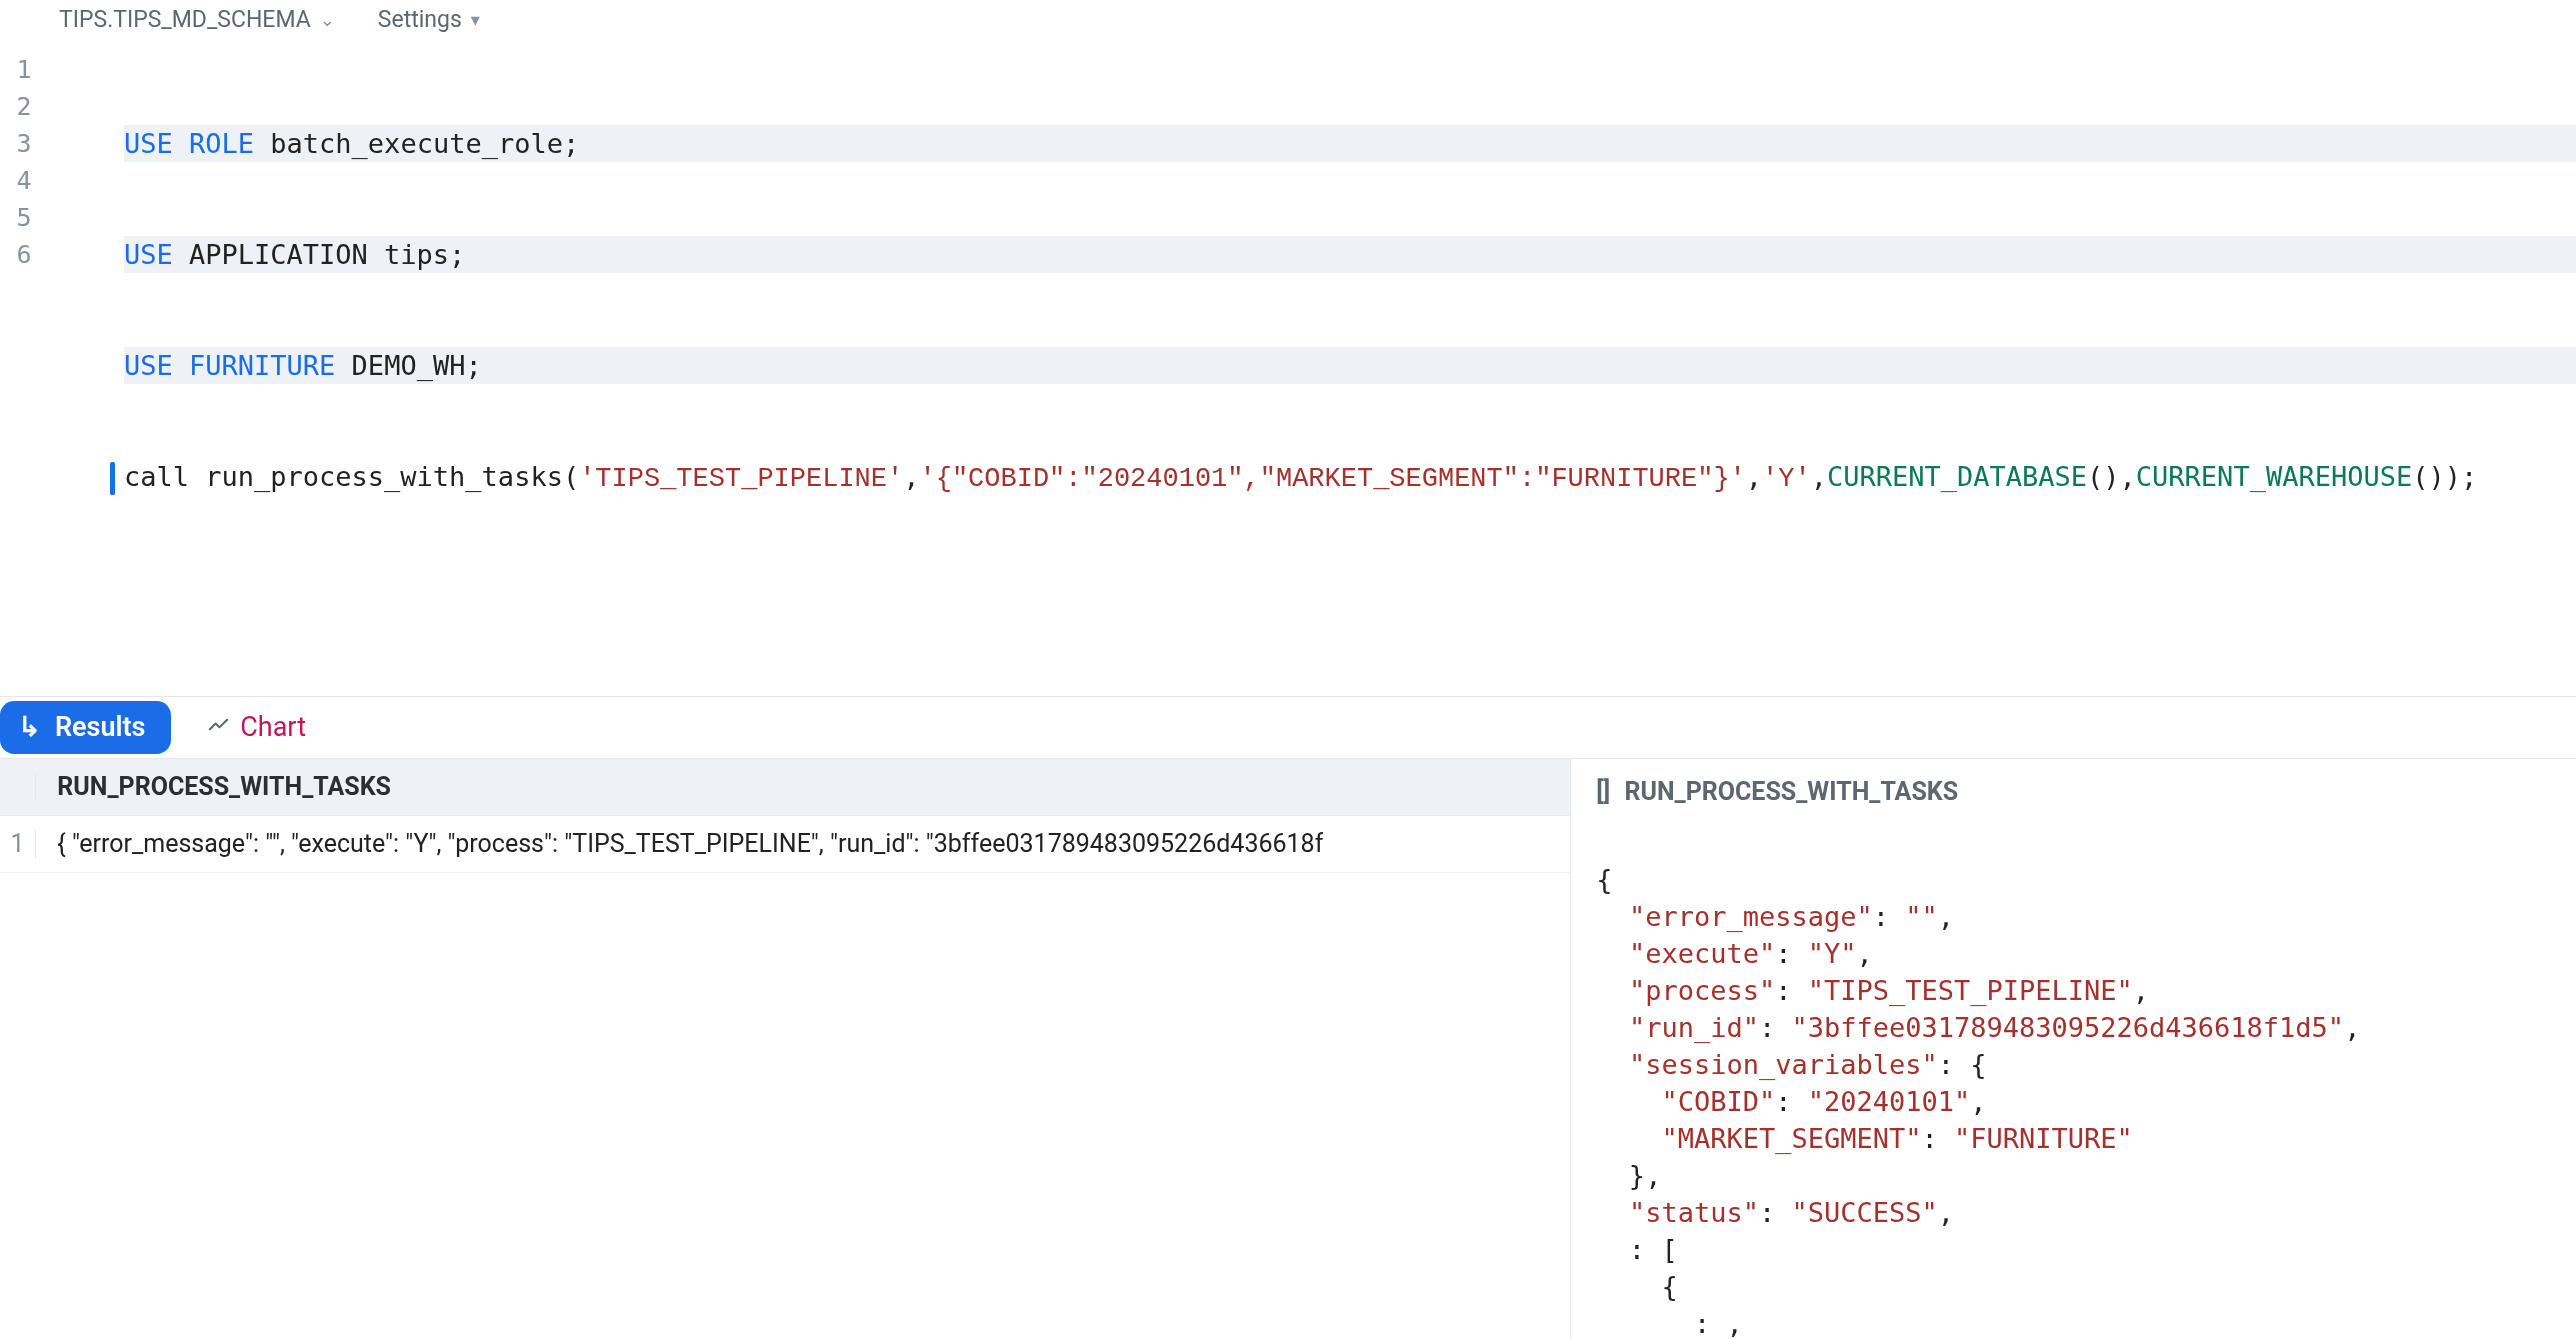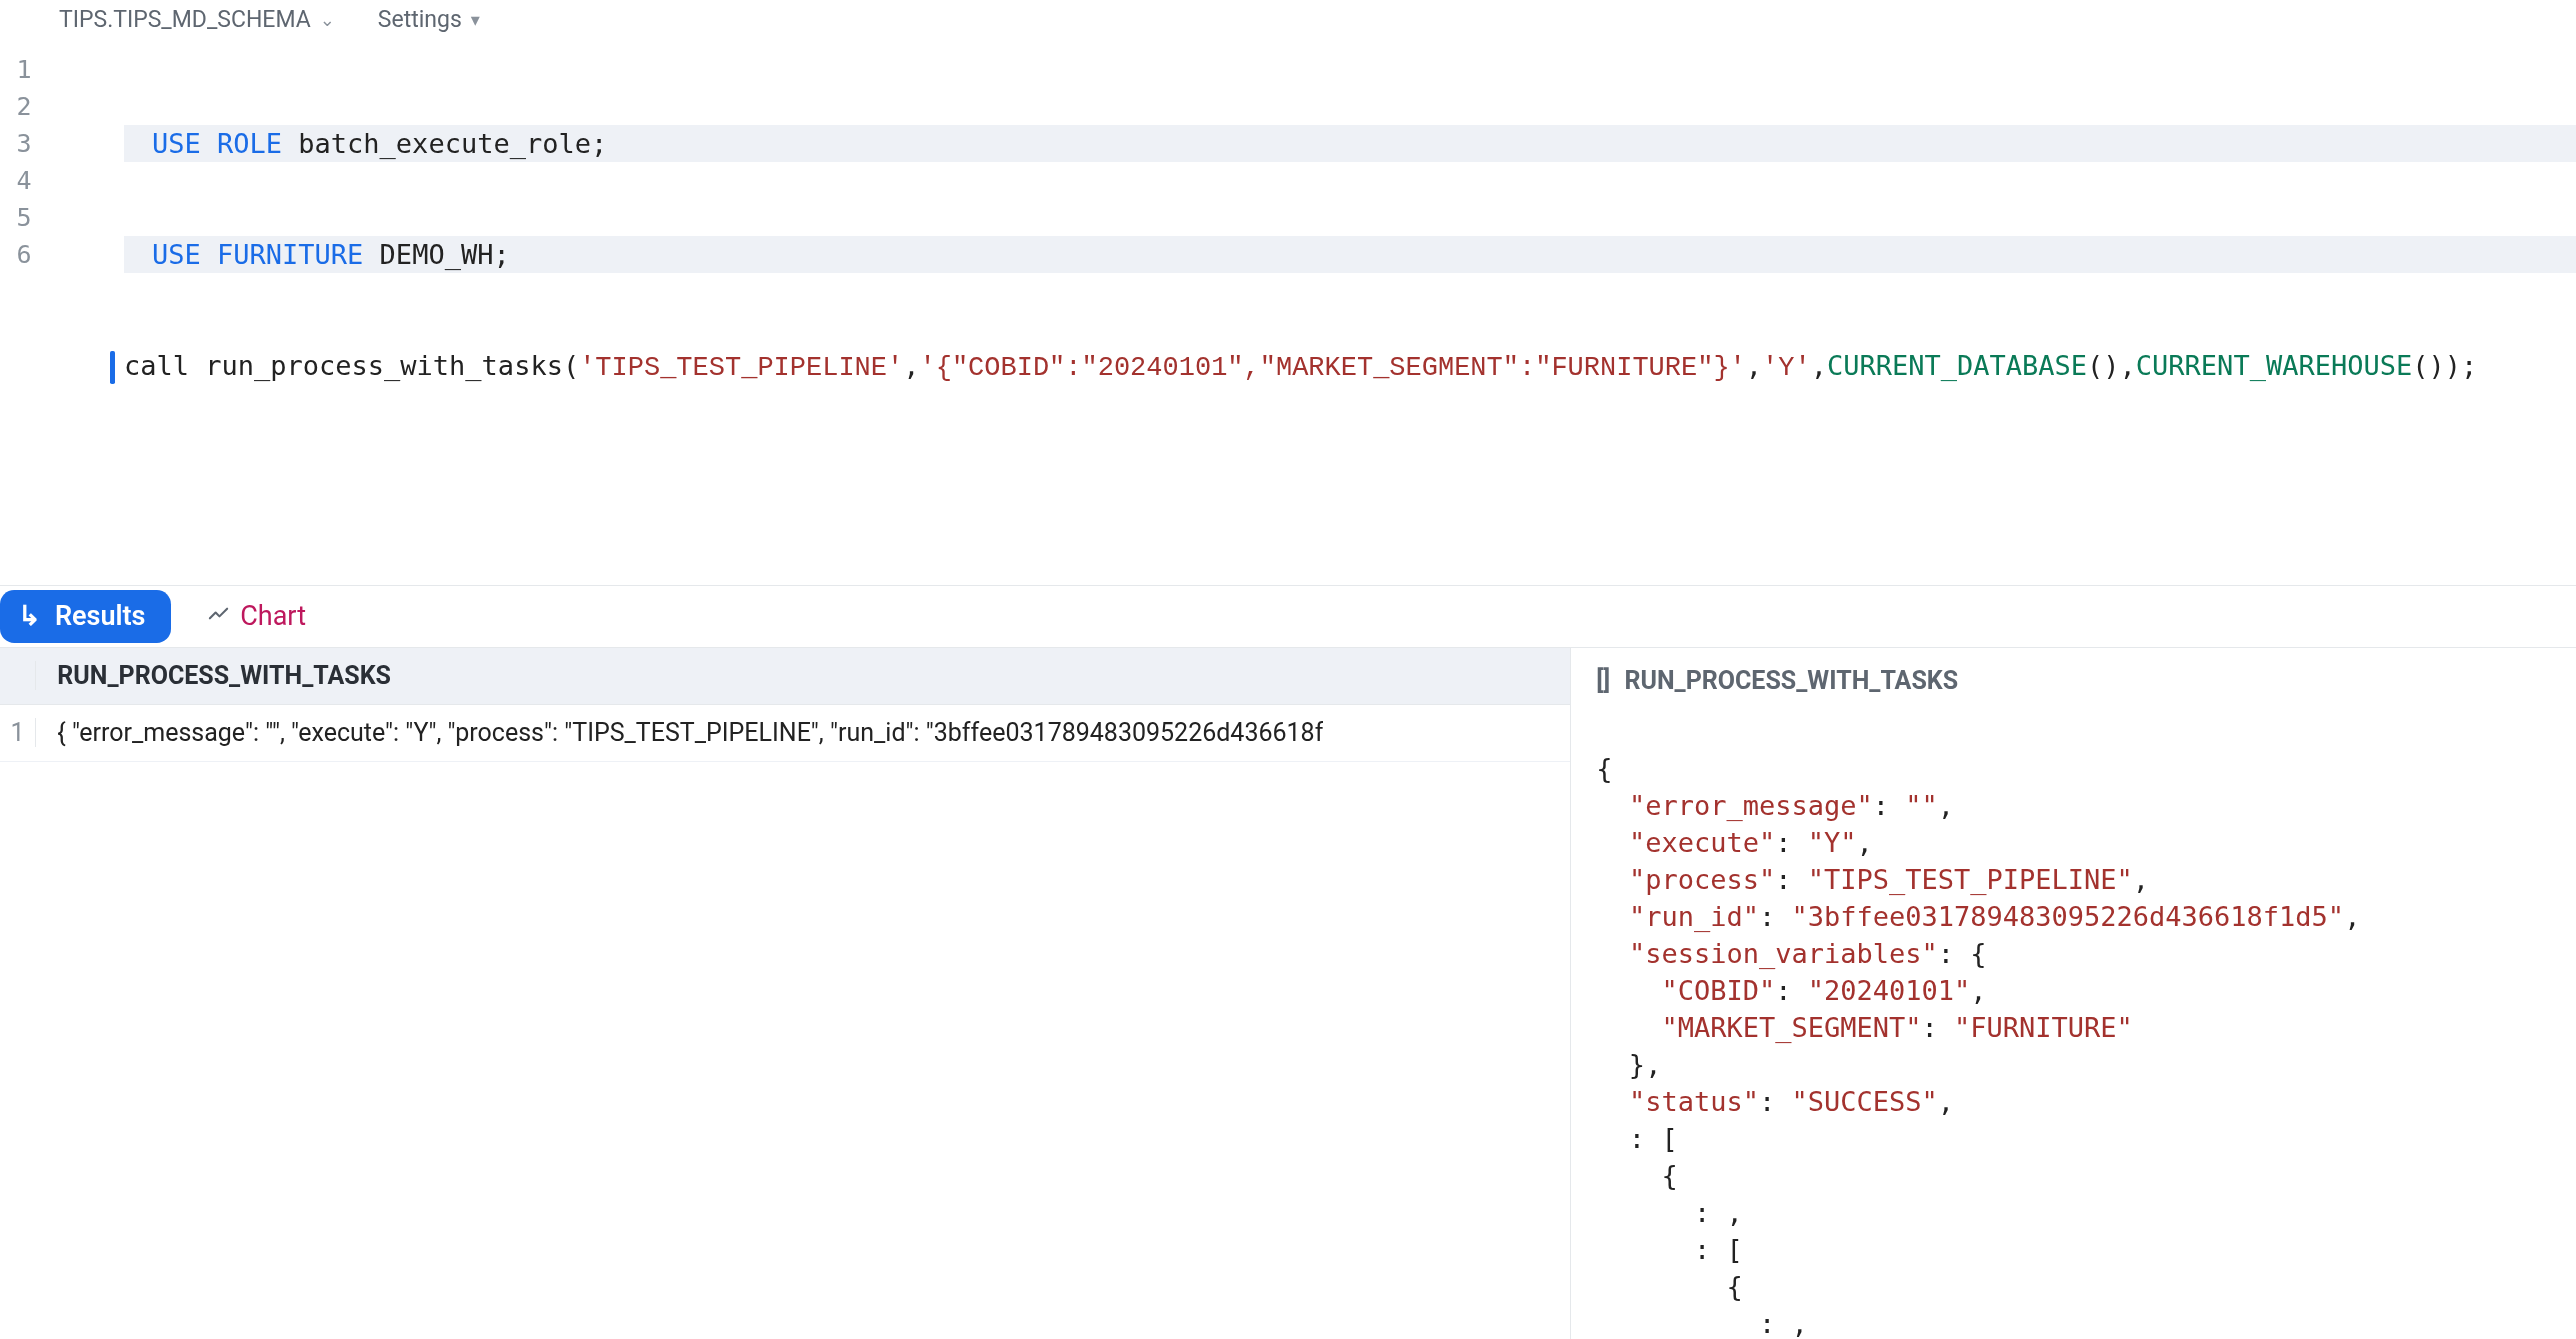--- a/index.html
+++ b/index.html
@@ -10,21 +10,21 @@
   .context-bar { display: flex; align-items: center; gap: 43px; height: 39px; padding: 0 0 0 59px; font-size: 23px; color: #5e6670; }
   .context-item { display: inline-flex; align-items: center; gap: 9px; cursor: pointer; }
   .context-item .chev { font-size: 18px; color: #8a929b; }
 
   
   .editor-wrap { display: flex; border-bottom: 0.9px solid #e5e8eb; }
   .gutter { width: 44px; padding: 12.4px 0 12.4px 0; text-align: right; color: #8a929b; font-size: 25px; line-height: 37px; }
   .gutter div { padding-right: 12.4px; }
   .code-col { flex: 1; padding: 12.4px 0 12.4px 80px; font-size: 27px; line-height: 37px; overflow: hidden; white-space: pre; }
   .code-line { position: relative; }
-  .highlighted { background: #eef1f6; padding-left: 28px; }
+  .highlighted { background: #eef1f6; }
   .code-line.current::before { content: ""; position: absolute; left: -14.2px; top: 3.6px; bottom: 3.6px; width: 5.3px; background: #1a6ce7; border-radius: 1.8px; }
   .kw { color: #1a6ce7; }
   .str { color: #a3322e; font-family: Liberation Mono, monospace; }
   .fn { color: #0a7a57; }
 
   
   .tabs-row { display: flex; align-items: center; gap: 36px; height: 62px; padding-left: 0; border-bottom: 0.9px solid #e5e8eb; }
   .tab-results { display: inline-flex; align-items: center; gap: 10.7px; background: #1a6ce7; color: #fff; border-radius: 14.2px; padding: 10.7px 25px 10.7px 18px; font-size: 27px; font-weight: 600; cursor: pointer; margin-left: 0; }
   .tab-results .arrow { font-size: 27px; line-height: 1; margin-right: 3.6px; }
   .tab-chart { display: inline-flex; align-items: center; gap: 10.7px; color: #be185d; font-size: 27px; cursor: pointer; }
@@ -64,20 +64,21 @@
   <div class="gutter mono">
     <div>1</div>
     <div>2</div>
     <div>3</div>
     <div>4</div>
     <div>5</div>
     <div>6</div>
   </div>
   <div class="code-col mono">
     <div class="code-line highlighted"><span class="kw">USE</span> <span class="kw">ROLE</span><span> batch_execute_role;</span></div>
+    <div class="code-line highlighted"><span class="kw">USE</span><span> APPLICATION tips;</span></div>
     <div class="code-line highlighted"><span class="kw">USE</span> <span class="kw">FURNITURE</span><span> DEMO_WH;</span></div>
     <div class="code-line current"><span>call run_process_with_tasks(</span><span class="str">'TIPS_TEST_PIPELINE'</span><span>,</span><span class="str">'{"COBID":"20240101","MARKET_SEGMENT":"FURNITURE"}'</span><span>,</span><span class="str">'Y'</span><span>,</span><span class="fn">CURRENT_DATABASE</span><span>(),</span><span class="fn">CURRENT_WAREHOUSE</span><span>());</span></div>
     <div class="code-line">&nbsp;</div>
   </div>
 </div>
 
 <div class="tabs-row">
   <span class="tab-results">
     <span class="arrow">↳</span>
     <span>Results</span>

